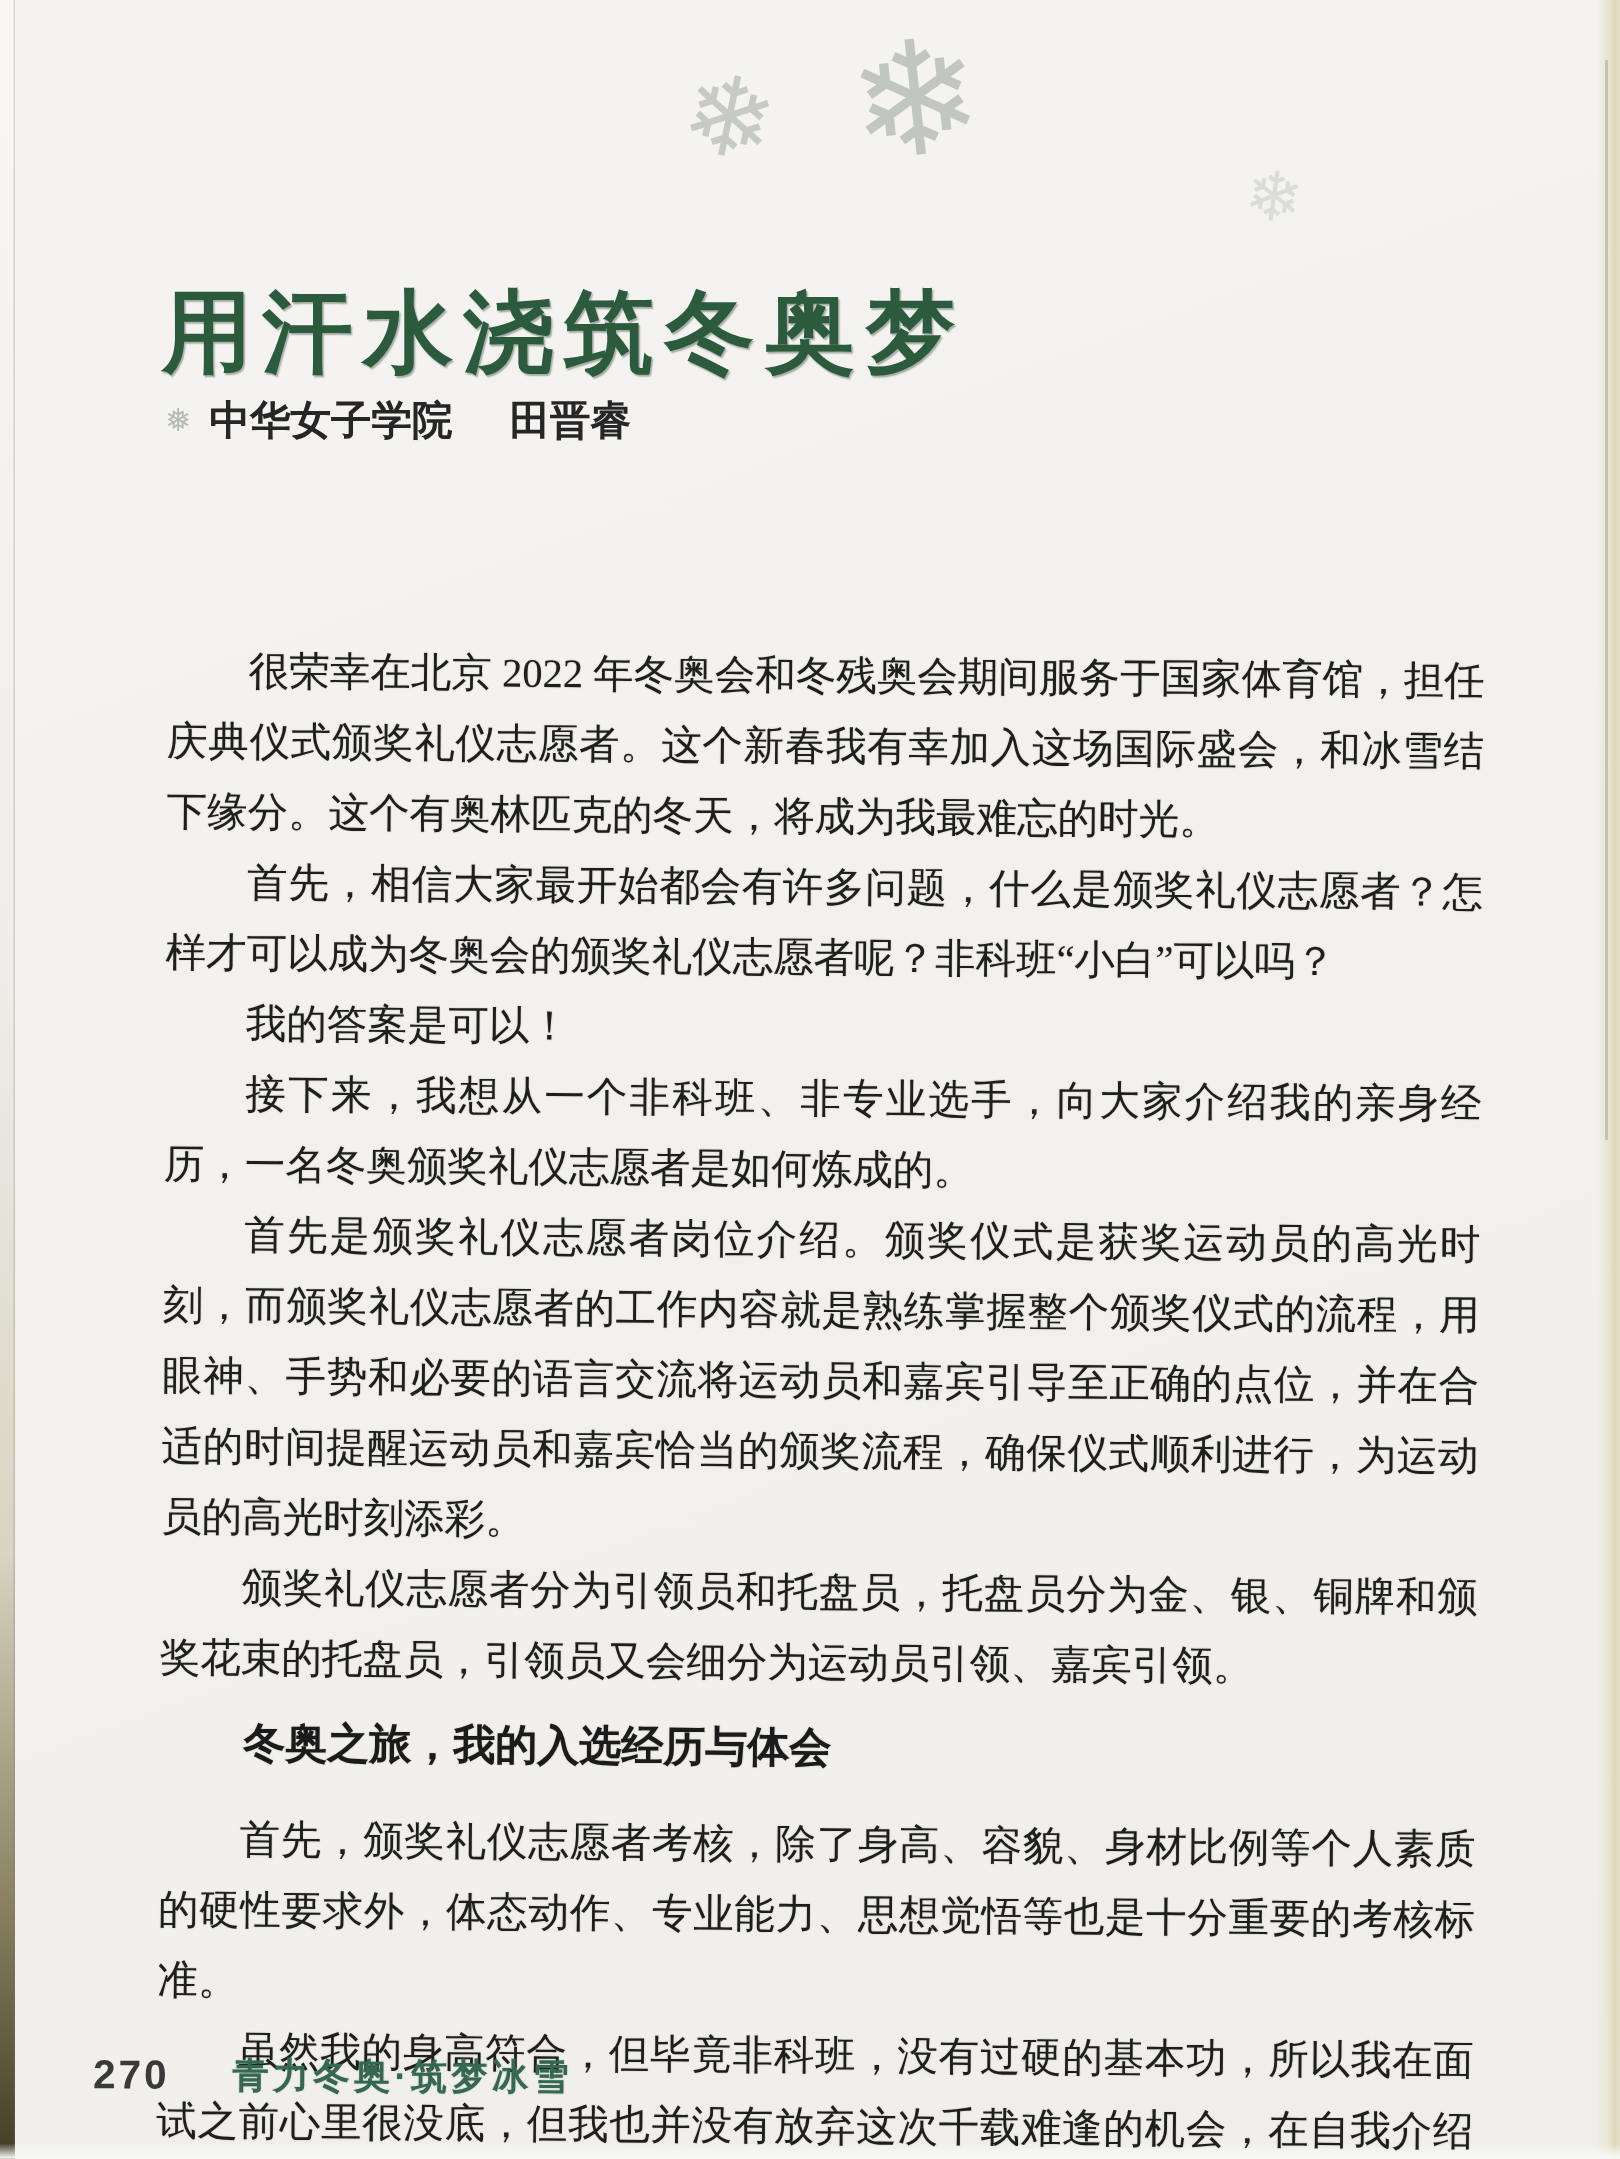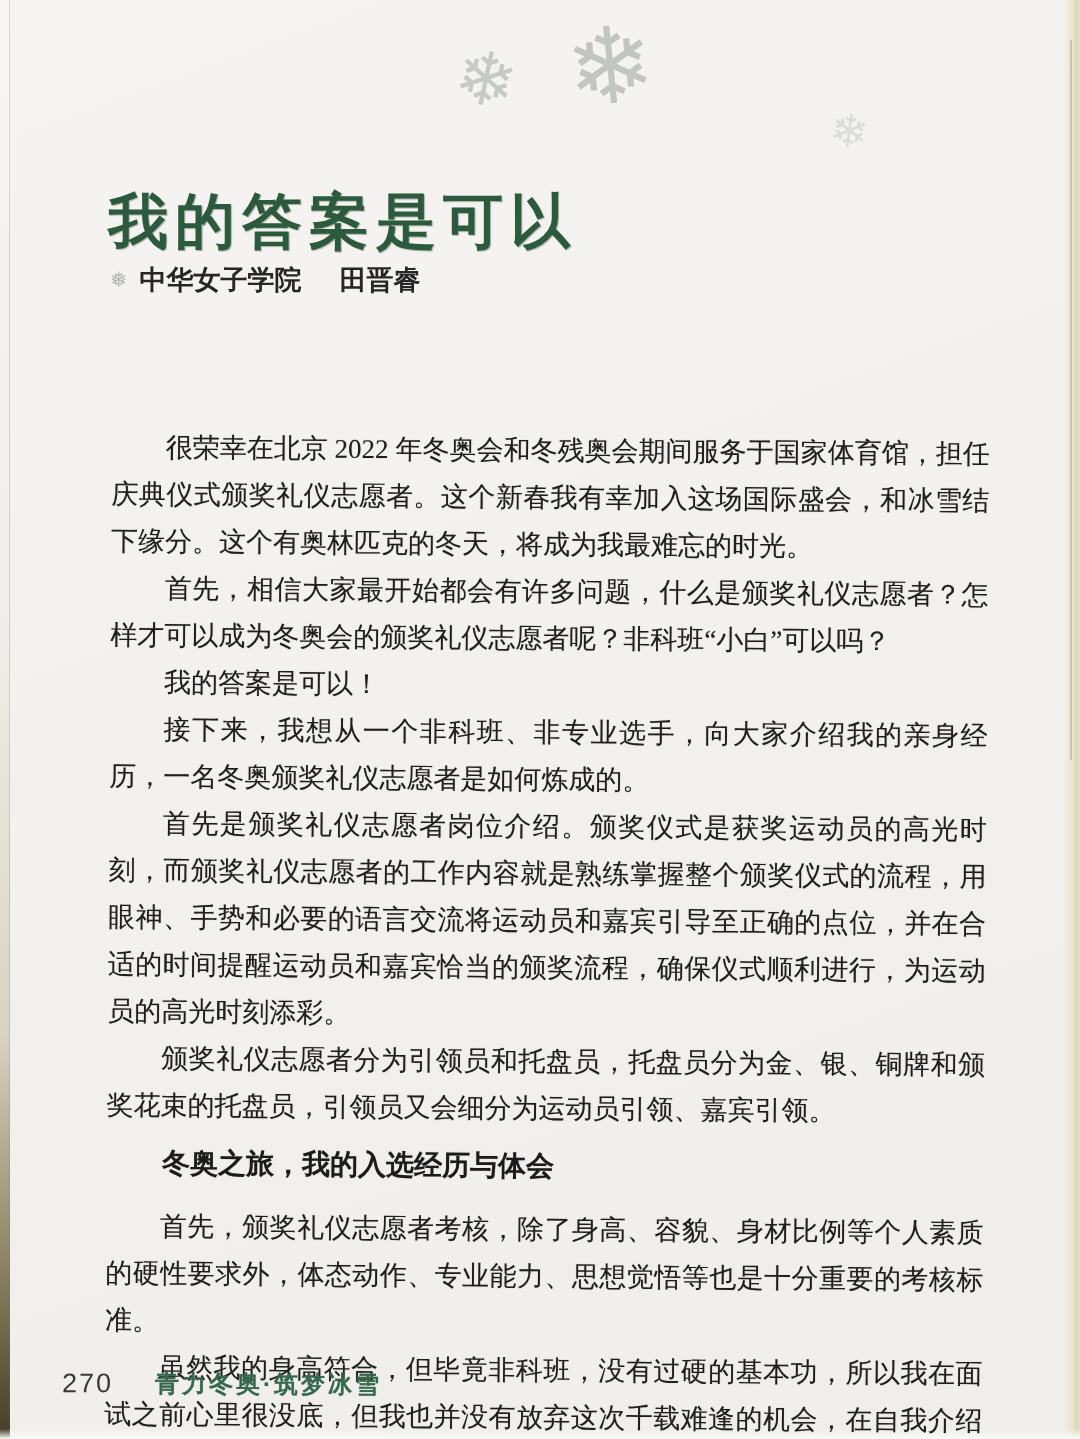--- a/index.html
+++ b/index.html
@@ -87,21 +87,21 @@
     font-weight: bold; color: #1b1b1b;
   }
 
   .footer {
     position: absolute; left: 62px; top: 1368px;
     display: flex; align-items: center;
     transform: rotate(0.3deg);
   }
   .page-number {
     font-family: "Liberation Sans", "DejaVu Sans", sans-serif;
-    font-size: 27px; color: #3a3a3a; letter-spacing: 2px;
+    font-size: 27px; color: #3a3a3a; letter-spacing: 2px; font-weight: bold;
   }
   .series-title {
     margin-left: 42px;
     font-family: "Liberation Sans", "DejaVu Sans", sans-serif;
     font-size: 24px; font-weight: bold;
     letter-spacing: 3px;
     color: #35684e;
     text-shadow: 0 0 1px rgba(40,80,60,0.4);
   }
 </style>
@@ -111,21 +111,21 @@
 <div class="page">
 
   <div class="edge-left"></div>
   <div class="edge-right"></div>
   <div class="edge-bottom"></div>
 
   <div class="flake flake-1">❄</div>
   <div class="flake flake-2">❄</div>
   <div class="flake flake-3">❄</div>
 
-  <h1 class="title">我的答案是可以</h1>
+  <h1 class="title">用汗水浇筑冬奥梦</h1>
 
   <div class="author-row">
     <span class="author-flake">❅</span>
     <span class="author-school">中华女子学院</span>
     <span class="author-name">田晋睿</span>
   </div>
 
   <div class="article">
     <p>很荣幸在北京 2022 年冬奥会和冬残奥会期间服务于国家体育馆，担任庆典仪式颁奖礼仪志愿者。这个新春我有幸加入这场国际盛会，和冰雪结下缘分。这个有奥林匹克的冬天，将成为我最难忘的时光。</p>
     <p>首先，相信大家最开始都会有许多问题，什么是颁奖礼仪志愿者？怎样才可以成为冬奥会的颁奖礼仪志愿者呢？非科班“小白”可以吗？</p>

